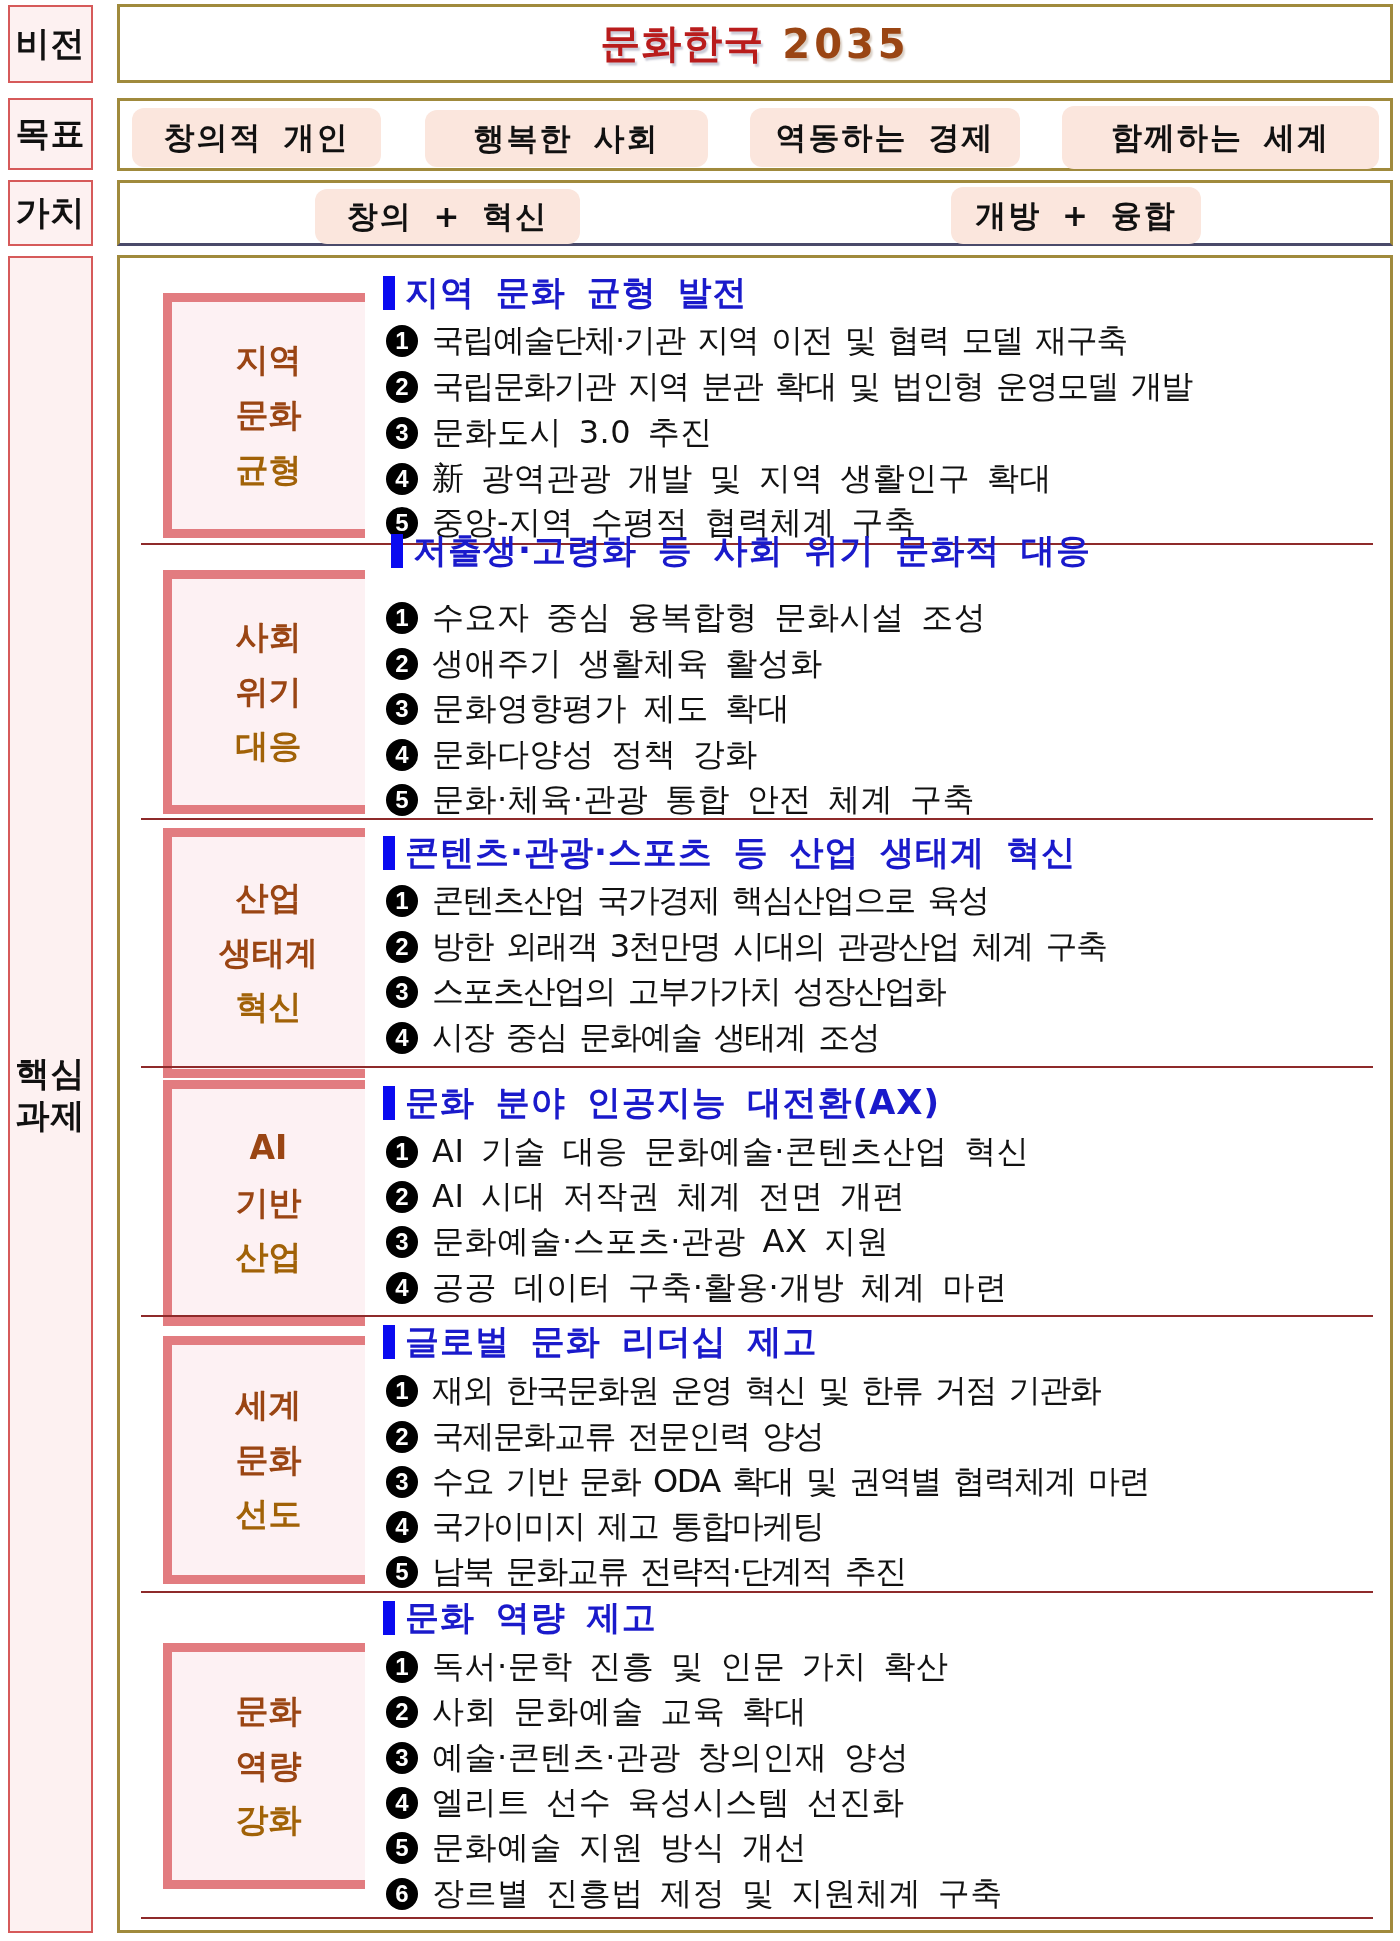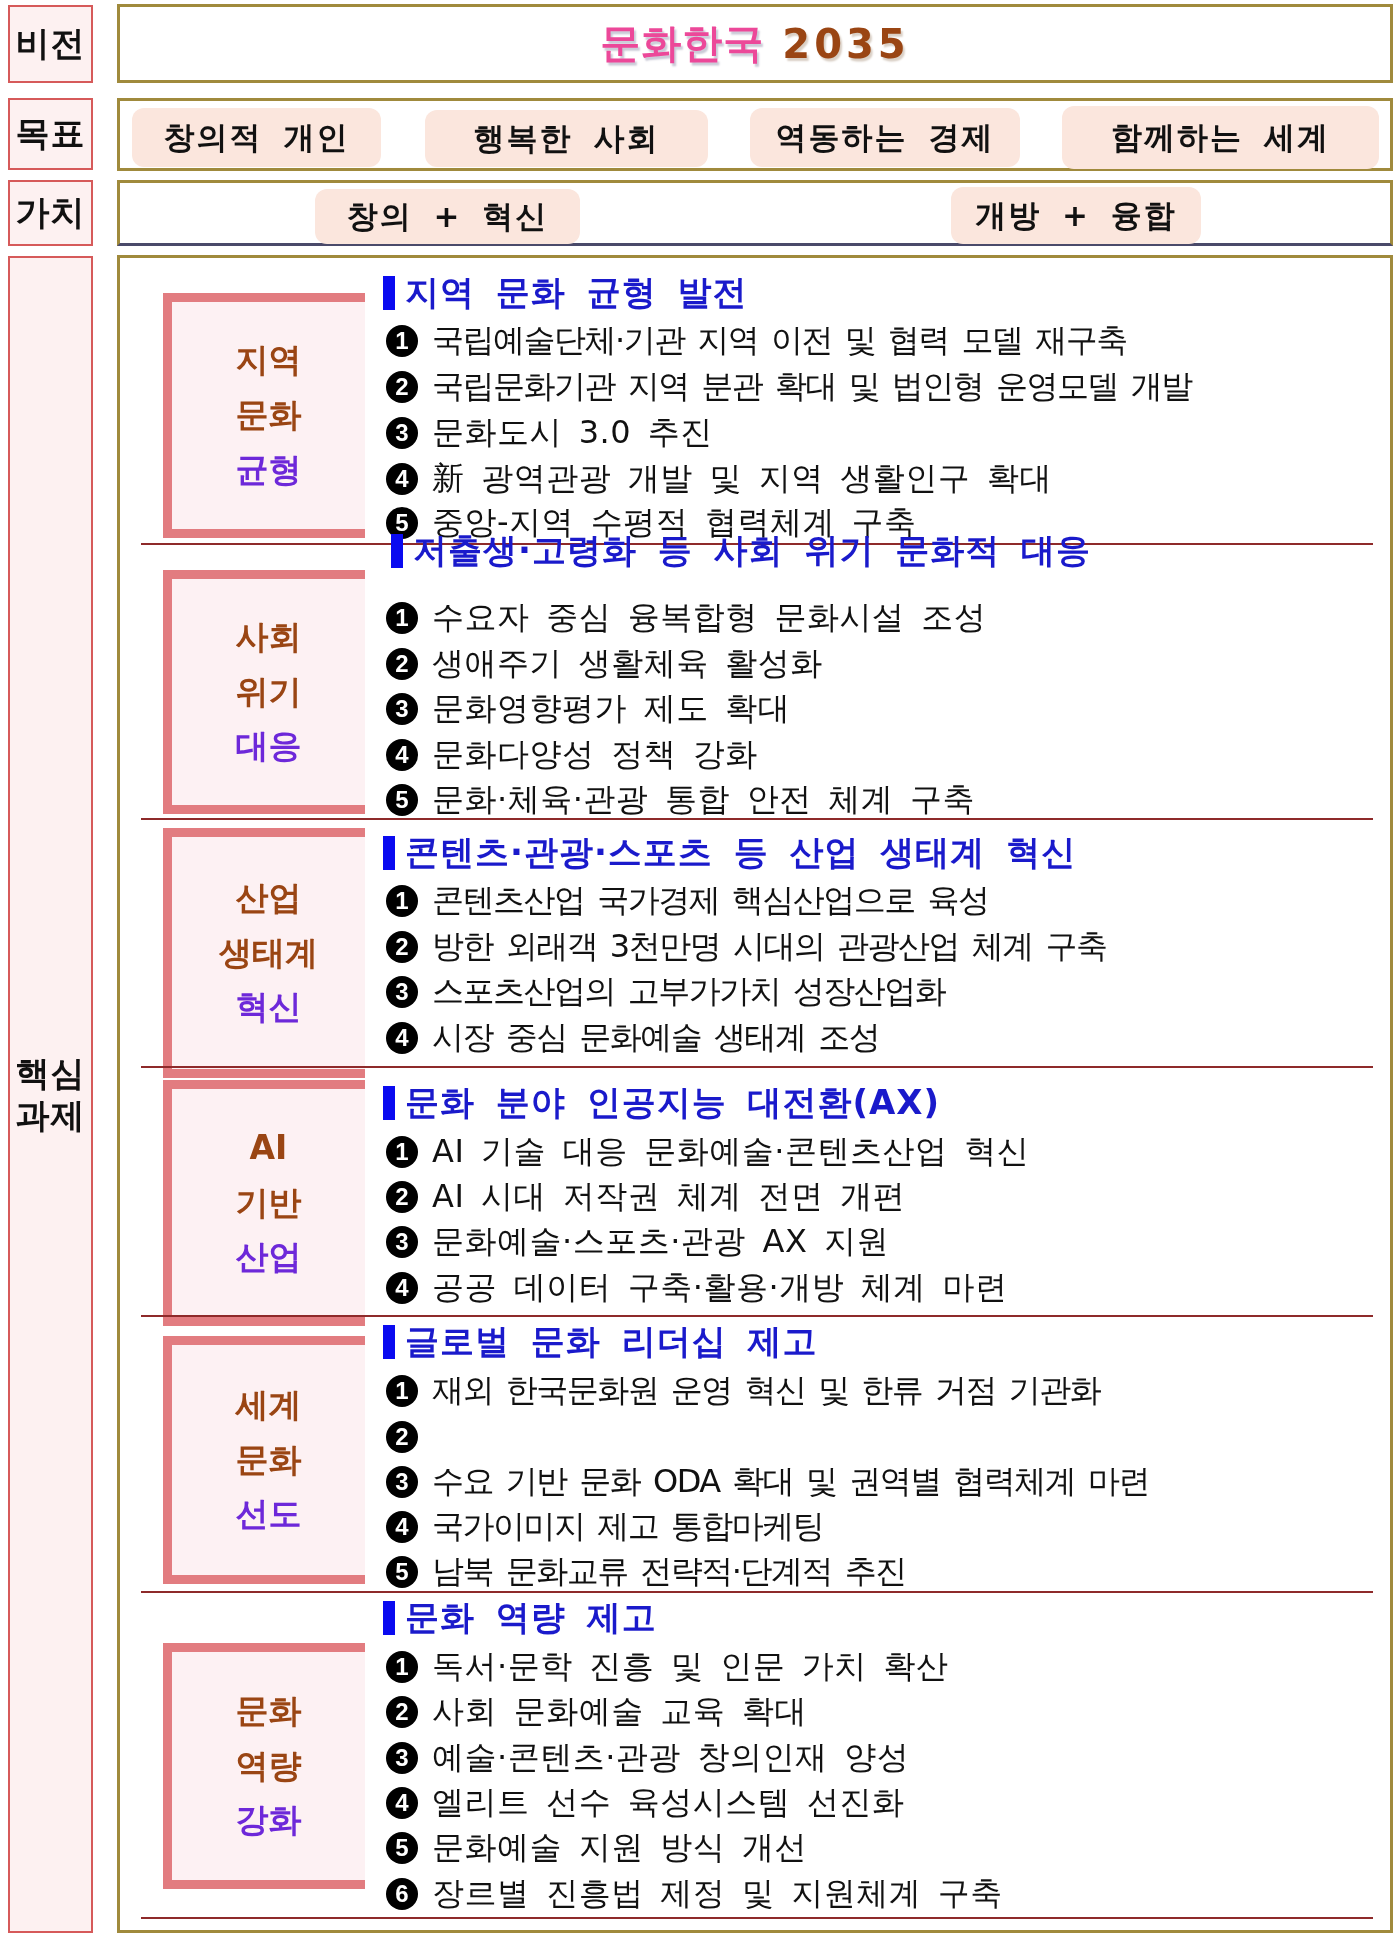--- a/index.html
+++ b/index.html
@@ -11,33 +11,33 @@
   .row-label { background:#fdf1f1; border:2px solid #d9534f; border-color:#d65a5a;
                display:flex; align-items:center; justify-content:center;
                font-weight:bold; font-size:34px; color:#111; letter-spacing:1px; text-align:center; line-height:1.15; }
 
   
   .panel { border:3px solid #a08a3c; background:#fff; }
   .panel.bottom-dark { border-bottom-color:#4a4a6a; }
 
   .vision-title { position:absolute; left:0; right:0; top:0; bottom:0; display:flex; align-items:center; justify-content:center;
                   font-weight:bold; font-size:40px; letter-spacing:1px; }
-  .vision-title .kr { color:#ec4899; text-shadow:2px 3px 2px #c9c9d6; }
+  .vision-title .kr { color:#b91c1c; text-shadow:2px 3px 2px #c9c9d6; }
   .vision-title .num { color:#9a4513; margin-left:18px; font-family:"DejaVu Sans", sans-serif; letter-spacing:4px; text-shadow:2px 3px 2px #d9cfc5; }
 
   .pill { position:absolute; background:#fbe6dd; border-radius:12px; display:flex; align-items:center; justify-content:center;
           font-weight:bold; font-size:31px; color:#111; letter-spacing:2px; word-spacing:8px; }
 
   
   .cat { position:absolute; left:163px; width:193px; background:#fdf1f3;
          border-left:9px solid #e27c80; border-top:9px solid #e27c80; border-bottom:9px solid #e27c80;
          display:flex; flex-direction:column; align-items:center; justify-content:center; gap:12px;
          font-weight:bold; font-size:33px; line-height:1.3; }
   .cat .l1, .cat .l2 { color:#9a4513; }
-  .cat .l3 { color:#6d28d9; }
+  .cat .l3 { color:#a16207; }
 
   .sep { position:absolute; left:141px; width:1232px; height:2px; background:#8e2a2a; }
 
   .sec-title { position:absolute; left:383px; font-weight:bold; font-size:34px; color:#1a1acb; display:flex; align-items:center; white-space:nowrap; letter-spacing:1px; word-spacing:8px; }
   .sec-title .bar { display:inline-block; width:12px; height:34px; background:#0a0af0; margin-right:10px; }
 
   .item { position:absolute; left:386px; font-size:32px; color:#111; white-space:nowrap; display:flex; align-items:center; height:44px; }
   .item .num { display:inline-flex; align-items:center; justify-content:center; width:32px; height:32px; border-radius:50%;
                background:#000; color:#fff; font-weight:bold; font-size:24px; margin-right:14px; font-family:"Liberation Sans", sans-serif; }
   .item .txt { letter-spacing:0.5px; word-spacing:6px; }
@@ -217,20 +217,21 @@
 <div class="sec-title" style="top:1320px; height:44px;">
   <span class="bar"></span>
   <span>글로벌 문화 리더십 제고</span>
 </div>
 <div class="item tight" style="top:1369px;">
     <span class="num">1</span>
     <span class="txt">재외 한국문화원 운영 혁신 및 한류 거점 기관화</span>
   </div>
 <div class="item tight" style="top:1415px;">
     <span class="num">2</span>
+    <span class="txt">국제문화교류 전문인력 양성</span>
   </div>
 <div class="item tight" style="top:1460px;">
     <span class="num">3</span>
     <span class="txt">수요 기반 문화 ODA 확대 및 권역별 협력체계 마련</span>
   </div>
 <div class="item tight" style="top:1505px;">
     <span class="num">4</span>
     <span class="txt">국가이미지 제고 통합마케팅</span>
   </div>
 <div class="item tight" style="top:1550px;">

